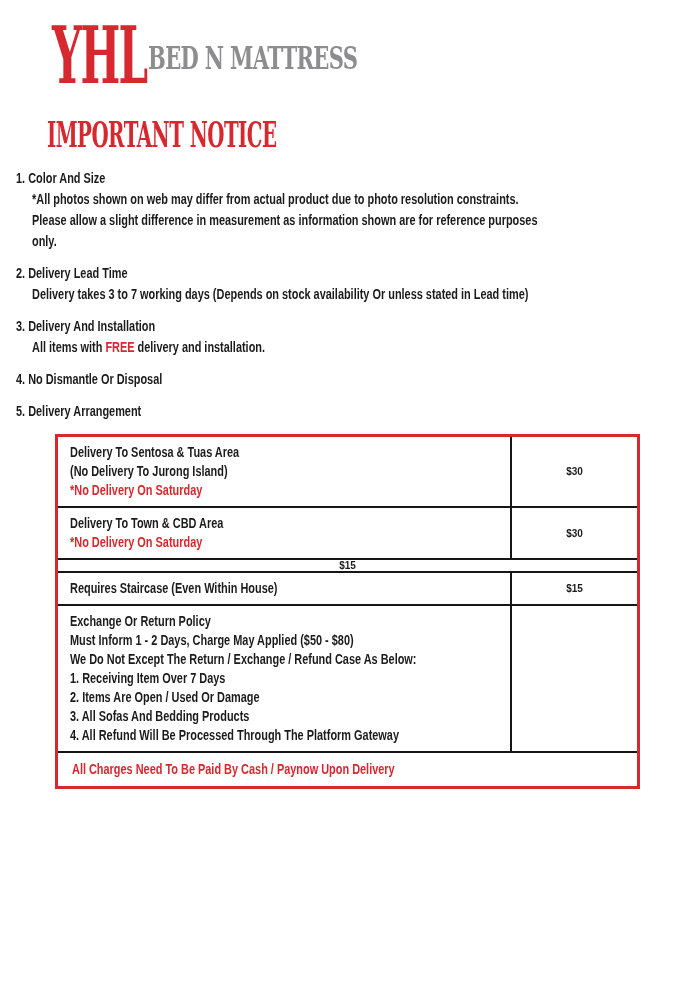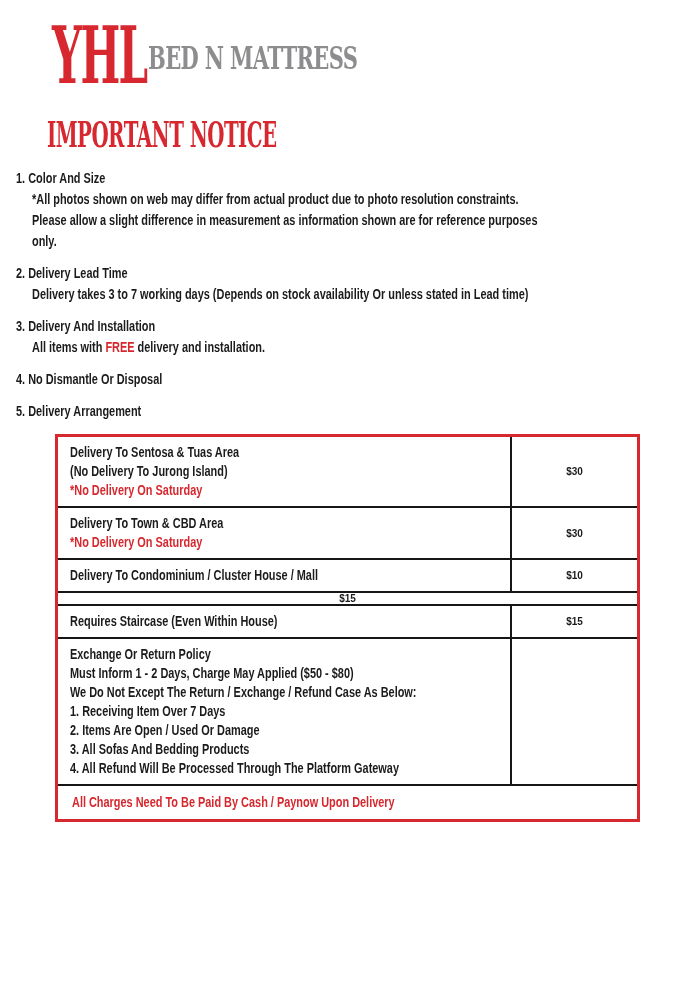--- a/index.html
+++ b/index.html
@@ -114,26 +114,20 @@
   </div>
 
   <div class="trow">
     <div class="tdesc">
       <div class="tline">Delivery To Town &amp; CBD Area</div>
       <div class="tline red">*No Delivery On Saturday</div>
     </div>
     <div class="tprice">$30</div>
   </div>
 
-  <div class="trow">
-    <div class="tdesc">
-      <div class="tline">Delivery To Condominium / Cluster House / Mall</div>
-    </div>
-    <div class="tprice">$10</div>
-  </div>
 
   <div class="trow">
     <div class="tprice">$15</div>
   </div>
 
   <div class="trow">
     <div class="tdesc">
       <div class="tline">Requires Staircase (Even Within House)</div>
     </div>
     <div class="tprice">$15</div>

